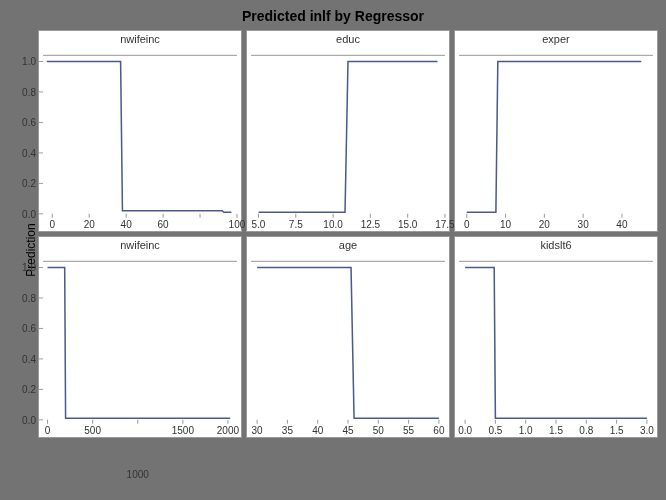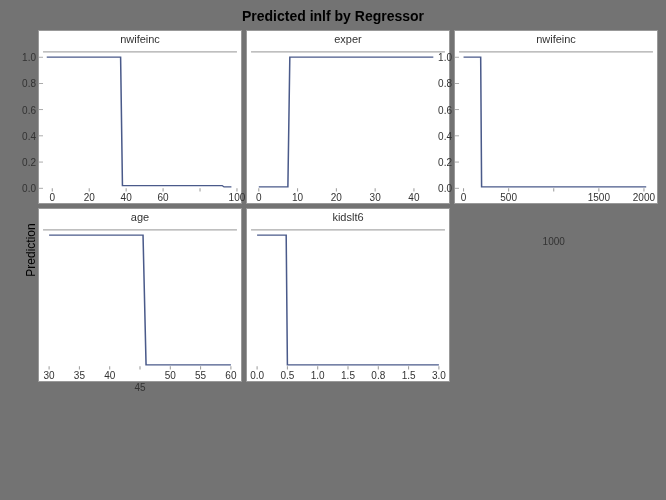--- a/index.html
+++ b/index.html
@@ -1,19 +1,19 @@
 <!DOCTYPE html>
 <html><head>
 <meta charset="utf-8">
 <style>
   * { margin: 0; padding: 0; box-sizing: border-box; }
   body { font-family: Arial, sans-serif; background: #fff; width: 666px; height: 500px; }
   .chart-container { width: 666px; height: 500px; background: #737373; position: relative; }
   .main-title { text-align: center; font-weight: bold; font-size: 14px; padding-top: 8px; padding-bottom: 4px; }
-  .plot-area { position: absolute; left: 38px; top: 30px; width: 620px; height: 352px; }
+  .plot-area { position: absolute; left: 38px; top: 30px; width: 620px; height: 408px; }
   .ylabel { position: absolute; left: 4px; top: 50%; transform: translateY(-50%) rotate(-90deg); font-size: 12px; transform-origin: center; }
   .panel-grid { display: grid; grid-template-columns: repeat(3, 1fr); grid-template-rows: repeat(2, 1fr); gap: 4px; width: 100%; height: 100%; }
   .panel { position: relative; border: 1px solid #999; background: #fff; }
   .panel-title { position: absolute; top: 2px; left: 50%; transform: translateX(-50%); font-size: 11px; color: #333; z-index: 2; }
   .panel-svg { position: absolute; top: 0; left: 0; width: 100%; height: 100%; }
   .refline { stroke: #aaa; stroke-width: 1.5; }
   .dataline { stroke: #4a5a8a; stroke-width: 1.5; fill: none; }
   .xticklabel { position: absolute; font-size: 10px; color: #333; transform: translateX(-50%); }
   .yticklabel { position: absolute; font-size: 10px; color: #333; transform: translateY(-50%); right: 100%; padding-right: 3px; }
   .tick { stroke: #999; stroke-width: 1; }
@@ -49,20 +49,39 @@
           <div class="xticklabel" style="left: 43.1429%; top: 93.8095%;">40</div>
           <div class="xticklabel" style="left: 61.4286%; top: 93.8095%;">60</div>
           <div class="xticklabel" style="left: 79.7143%; top: 93.8095%; margin-top: 24px;">80</div>
           <div class="xticklabel" style="left: 98%; top: 93.8095%;">100</div>
           <div class="yticklabel" style="top: 91.4286%;">0.0</div>
           <div class="yticklabel" style="top: 76.1905%;">0.2</div>
           <div class="yticklabel" style="top: 60.9524%;">0.4</div>
           <div class="yticklabel" style="top: 45.7143%;">0.6</div>
           <div class="yticklabel" style="top: 30.4762%;">0.8</div>
           <div class="yticklabel" style="top: 15.2381%;">1.0</div>
+        </div>
+        <div class="panel">
+          <div class="panel-title">educ</div>
+          <svg viewBox="0 0 200 210" preserveAspectRatio="none" class="panel-svg">
+            <line x1="4" x2="196" y1="25.599999999999994" y2="25.599999999999994" class="refline"></line>
+            <polyline points="11.384615384615385,190.4 97.04615384615386,190.4 100,32 188.6153846153846,32" class="dataline"></polyline>
+            <line x1="11.384615384615385" x2="11.384615384615385" y1="192" y2="196" class="tick"></line>
+            <line x1="48.30769230769231" x2="48.30769230769231" y1="192" y2="196" class="tick"></line>
+            <line x1="85.23076923076923" x2="85.23076923076923" y1="192" y2="196" class="tick"></line>
+            <line x1="122.15384615384616" x2="122.15384615384616" y1="192" y2="196" class="tick"></line>
+            <line x1="159.0769230769231" x2="159.0769230769231" y1="192" y2="196" class="tick"></line>
+            <line x1="196" x2="196" y1="192" y2="196" class="tick"></line>
+          </svg>
+          <div class="xticklabel" style="left: 5.69231%; top: 93.8095%;">5.0</div>
+          <div class="xticklabel" style="left: 24.1538%; top: 93.8095%;">7.5</div>
+          <div class="xticklabel" style="left: 42.6154%; top: 93.8095%;">10.0</div>
+          <div class="xticklabel" style="left: 61.0769%; top: 93.8095%;">12.5</div>
+          <div class="xticklabel" style="left: 79.5385%; top: 93.8095%;">15.0</div>
+          <div class="xticklabel" style="left: 98%; top: 93.8095%;">17.5</div>
         </div>
         <div class="panel">
           <div class="panel-title">exper</div>
           <svg viewBox="0 0 200 210" preserveAspectRatio="none" class="panel-svg">
             <line x1="4" x2="196" y1="25.599999999999994" y2="25.599999999999994" class="refline"></line>
             <polyline points="11.68,190.4 40.480000000000004,190.4 42.400000000000006,32 184.48,32" class="dataline"></polyline>
             <line x1="11.68" x2="11.68" y1="192" y2="196" class="tick"></line>
             <line x1="50.08" x2="50.08" y1="192" y2="196" class="tick"></line>
             <line x1="88.48" x2="88.48" y1="192" y2="196" class="tick"></line>
             <line x1="126.88" x2="126.88" y1="192" y2="196" class="tick"></line>
@@ -112,21 +131,21 @@
             <line x1="40" x2="40" y1="192" y2="196" class="tick"></line>
             <line x1="70" x2="70" y1="192" y2="196" class="tick"></line>
             <line x1="100" x2="100" y1="192" y2="196" class="tick"></line>
             <line x1="130" x2="130" y1="192" y2="196" class="tick"></line>
             <line x1="160" x2="160" y1="192" y2="196" class="tick"></line>
             <line x1="190" x2="190" y1="192" y2="196" class="tick"></line>
           </svg>
           <div class="xticklabel" style="left: 5%; top: 93.8095%;">30</div>
           <div class="xticklabel" style="left: 20%; top: 93.8095%;">35</div>
           <div class="xticklabel" style="left: 35%; top: 93.8095%;">40</div>
-          <div class="xticklabel" style="left: 50%; top: 93.8095%; margin-top: 12px;">45</div>
+          <div class="xticklabel" style="left: 50%; top: 93.8095%;">45</div>
           <div class="xticklabel" style="left: 65%; top: 93.8095%;">50</div>
           <div class="xticklabel" style="left: 80%; top: 93.8095%;">55</div>
           <div class="xticklabel" style="left: 95%; top: 93.8095%;">60</div>
         </div>
         <div class="panel">
           <div class="panel-title">kidslt6</div>
           <svg viewBox="0 0 200 210" preserveAspectRatio="none" class="panel-svg">
             <line x1="4" x2="196" y1="25.599999999999994" y2="25.599999999999994" class="refline"></line>
             <polyline points="10,32 38.8,32 39.99999999999999,190.4 190,190.4" class="dataline"></polyline>
             <line x1="10" x2="10" y1="192" y2="196" class="tick"></line>

